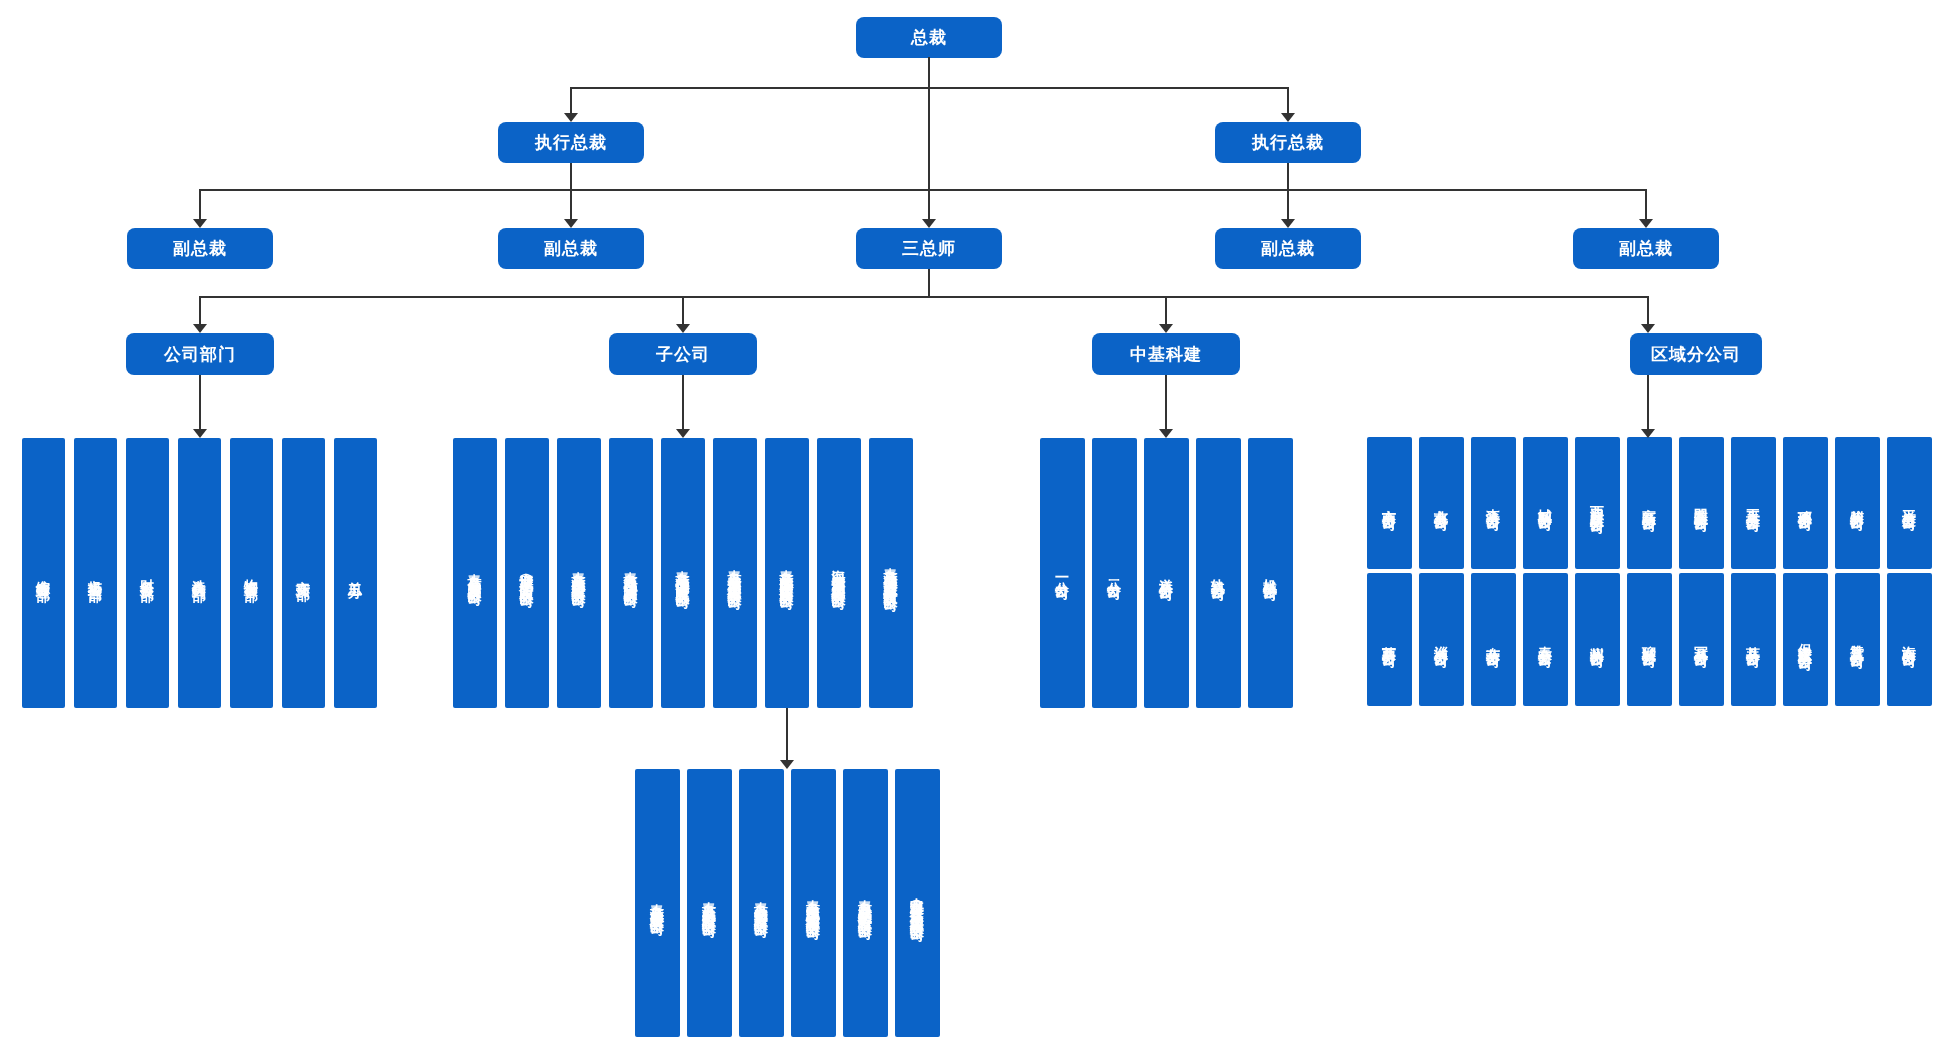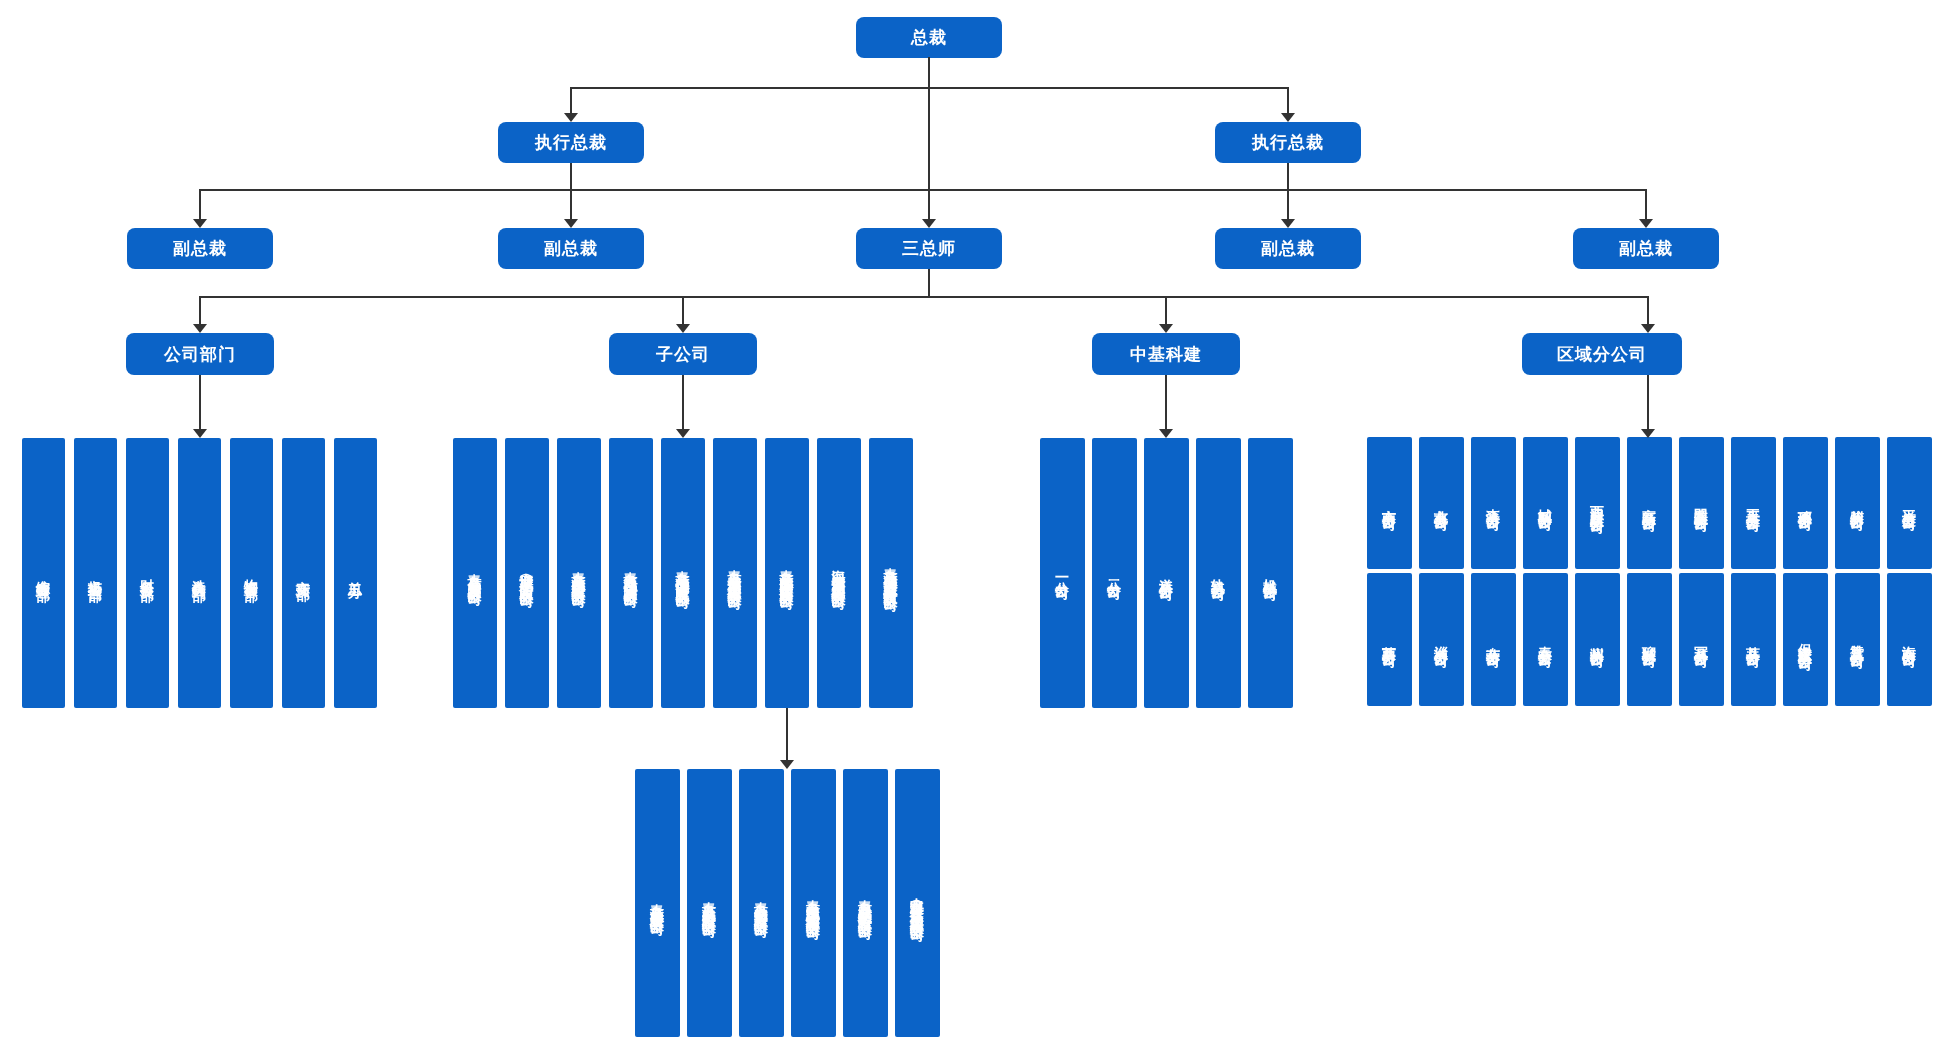--- a/index.html
+++ b/index.html
@@ -44,21 +44,21 @@
 
   <div class="hbox" style="left:127px;top:228px;width:146px;height:41px;">副总裁</div>
   <div class="hbox" style="left:498px;top:228px;width:146px;height:41px;">副总裁</div>
   <div class="hbox" style="left:856px;top:228px;width:146px;height:41px;">三总师</div>
   <div class="hbox" style="left:1215px;top:228px;width:146px;height:41px;">副总裁</div>
   <div class="hbox" style="left:1573px;top:228px;width:146px;height:41px;">副总裁</div>
 
   <div class="hbox" style="left:126px;top:333px;width:148px;height:42px;">公司部门</div>
   <div class="hbox" style="left:609px;top:333px;width:148px;height:42px;">子公司</div>
   <div class="hbox" style="left:1092px;top:333px;width:148px;height:42px;">中基科建</div>
-  <div class="hbox" style="left:1522px;top:333px;width:160px;height:42px;text-align:right;">区域分公司</div>
+  <div class="hbox" style="left:1630px;top:333px;width:132px;height:42px;text-align:right;">区域分公司</div>
 
 <div class="vbox" style="left: 22px; top: 438px; width: 43px; height: 270px;">
       <span>综合管理部</span>
     </div>
     <div class="vbox" style="left: 74px; top: 438px; width: 43px; height: 270px;">
       <span>市场经营部</span>
     </div>
     <div class="vbox" style="left: 126px; top: 438px; width: 43px; height: 270px;">
       <span>财务投资部</span>
     </div>

